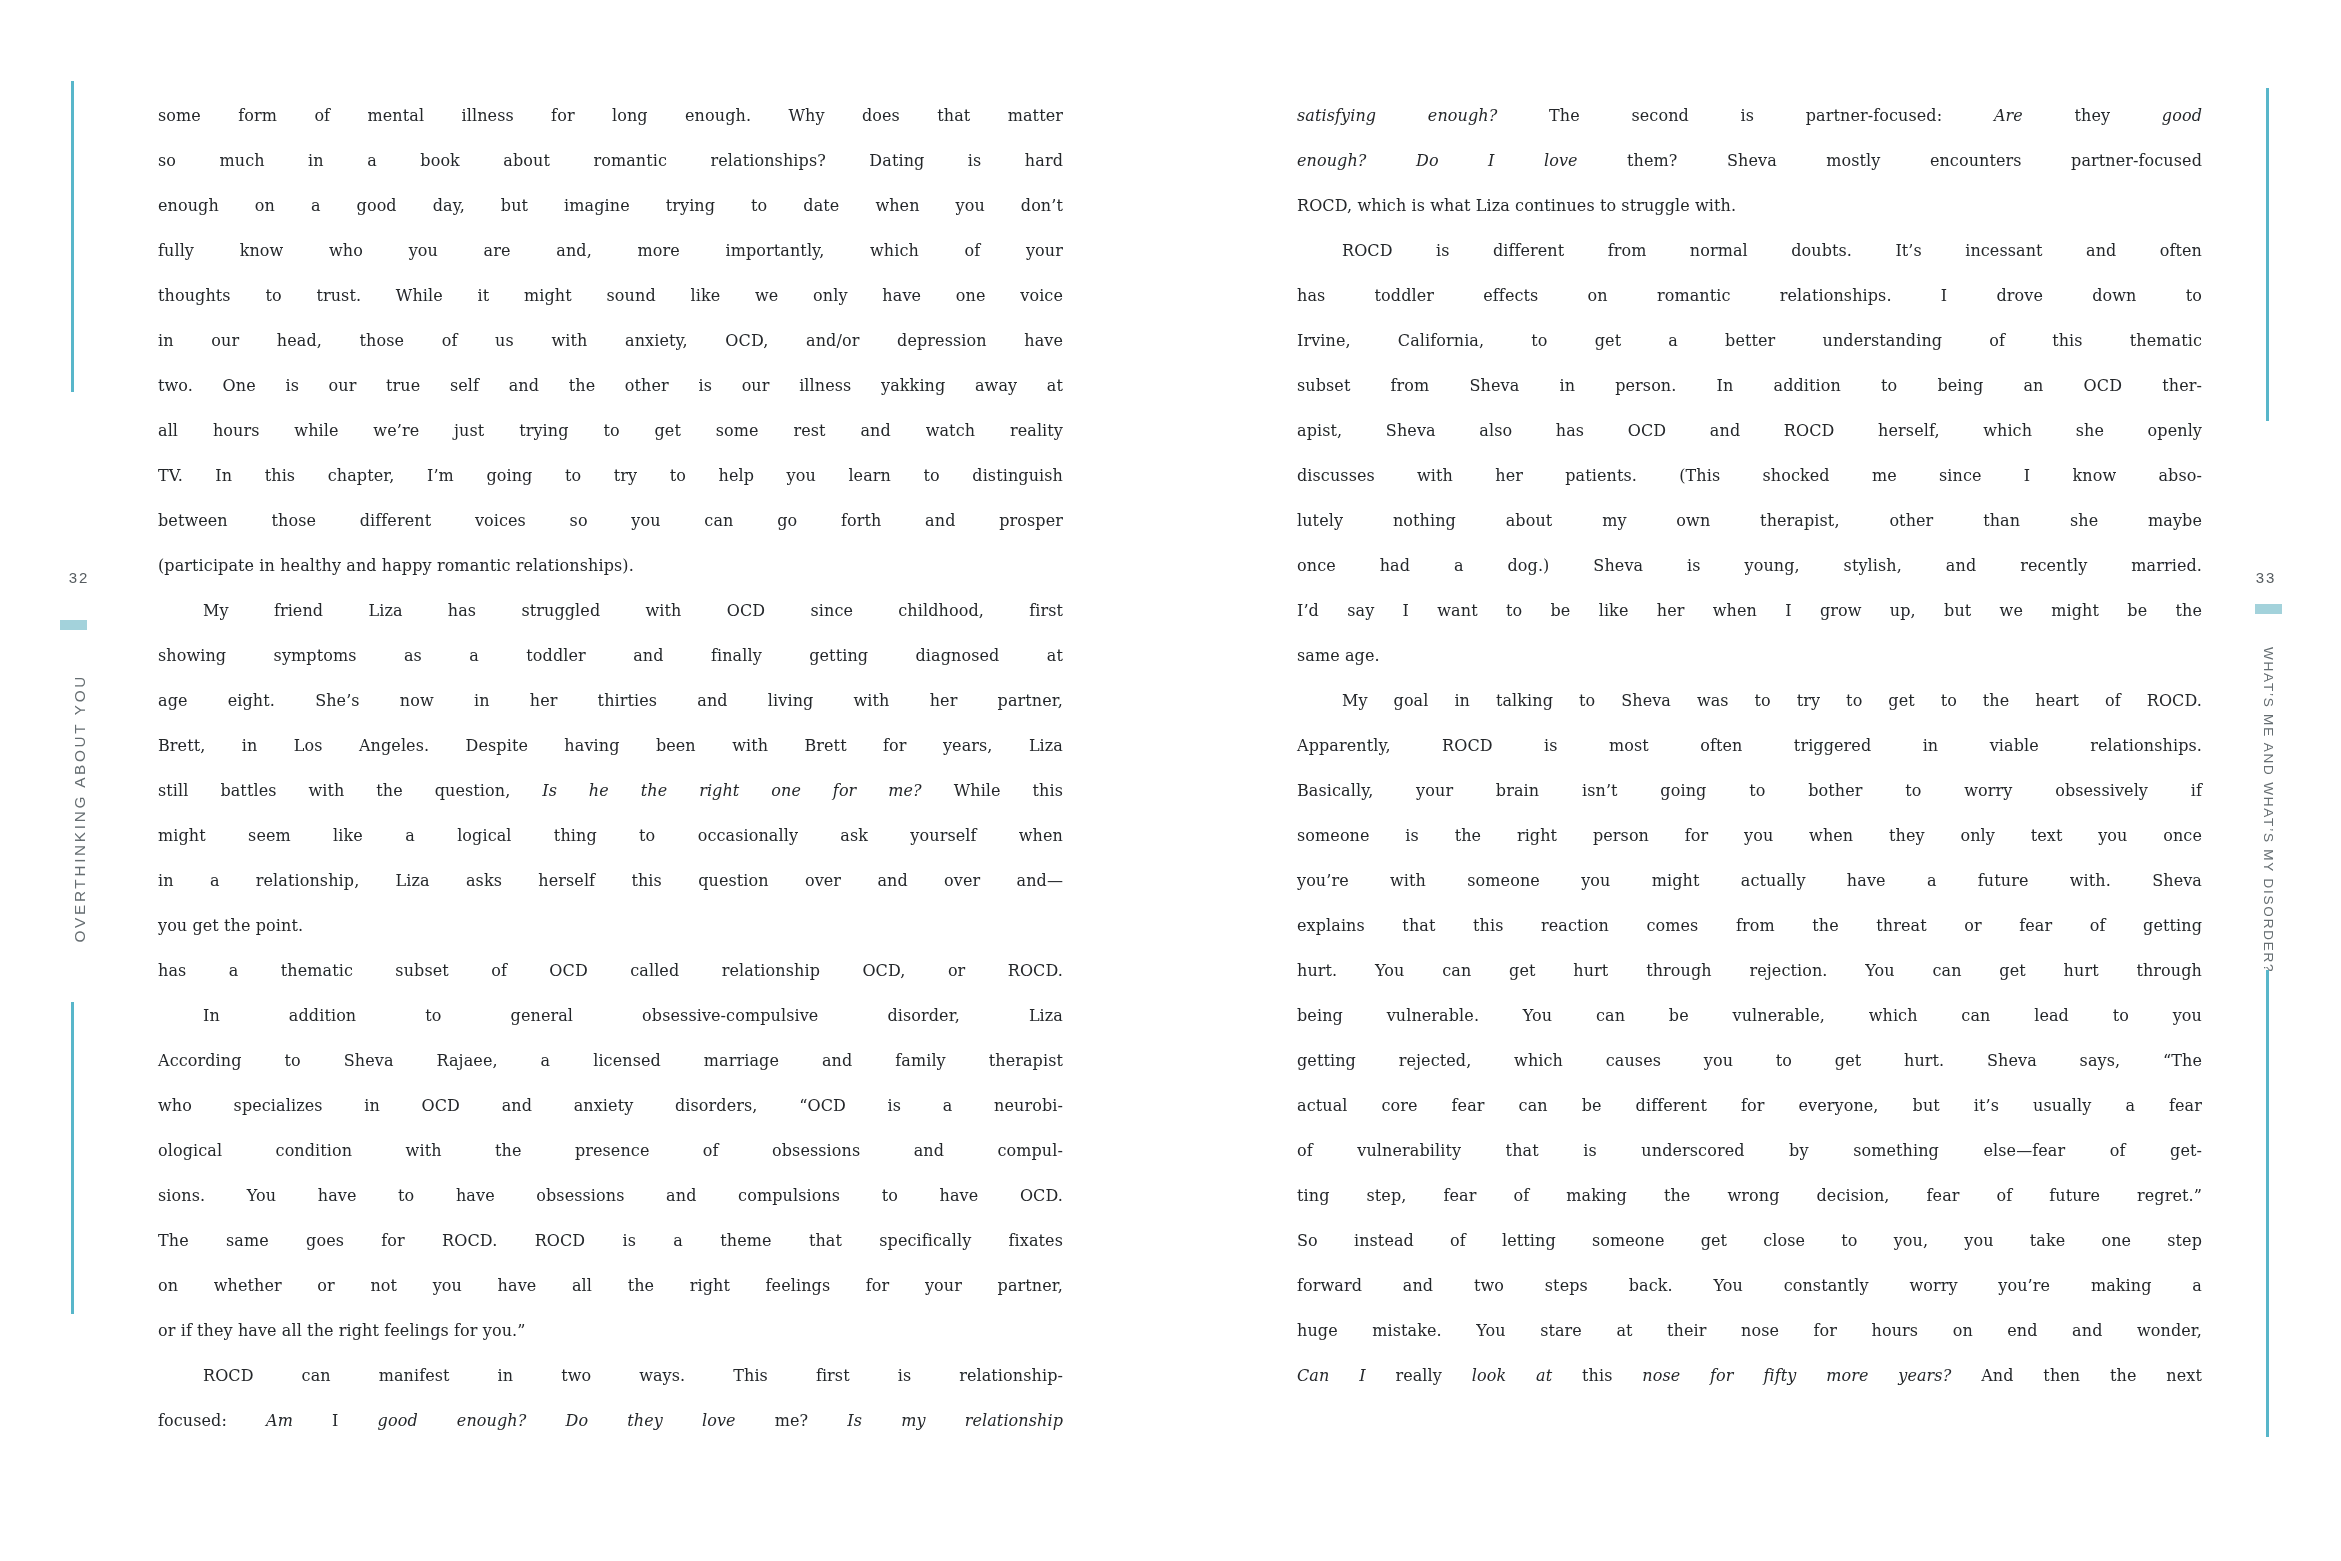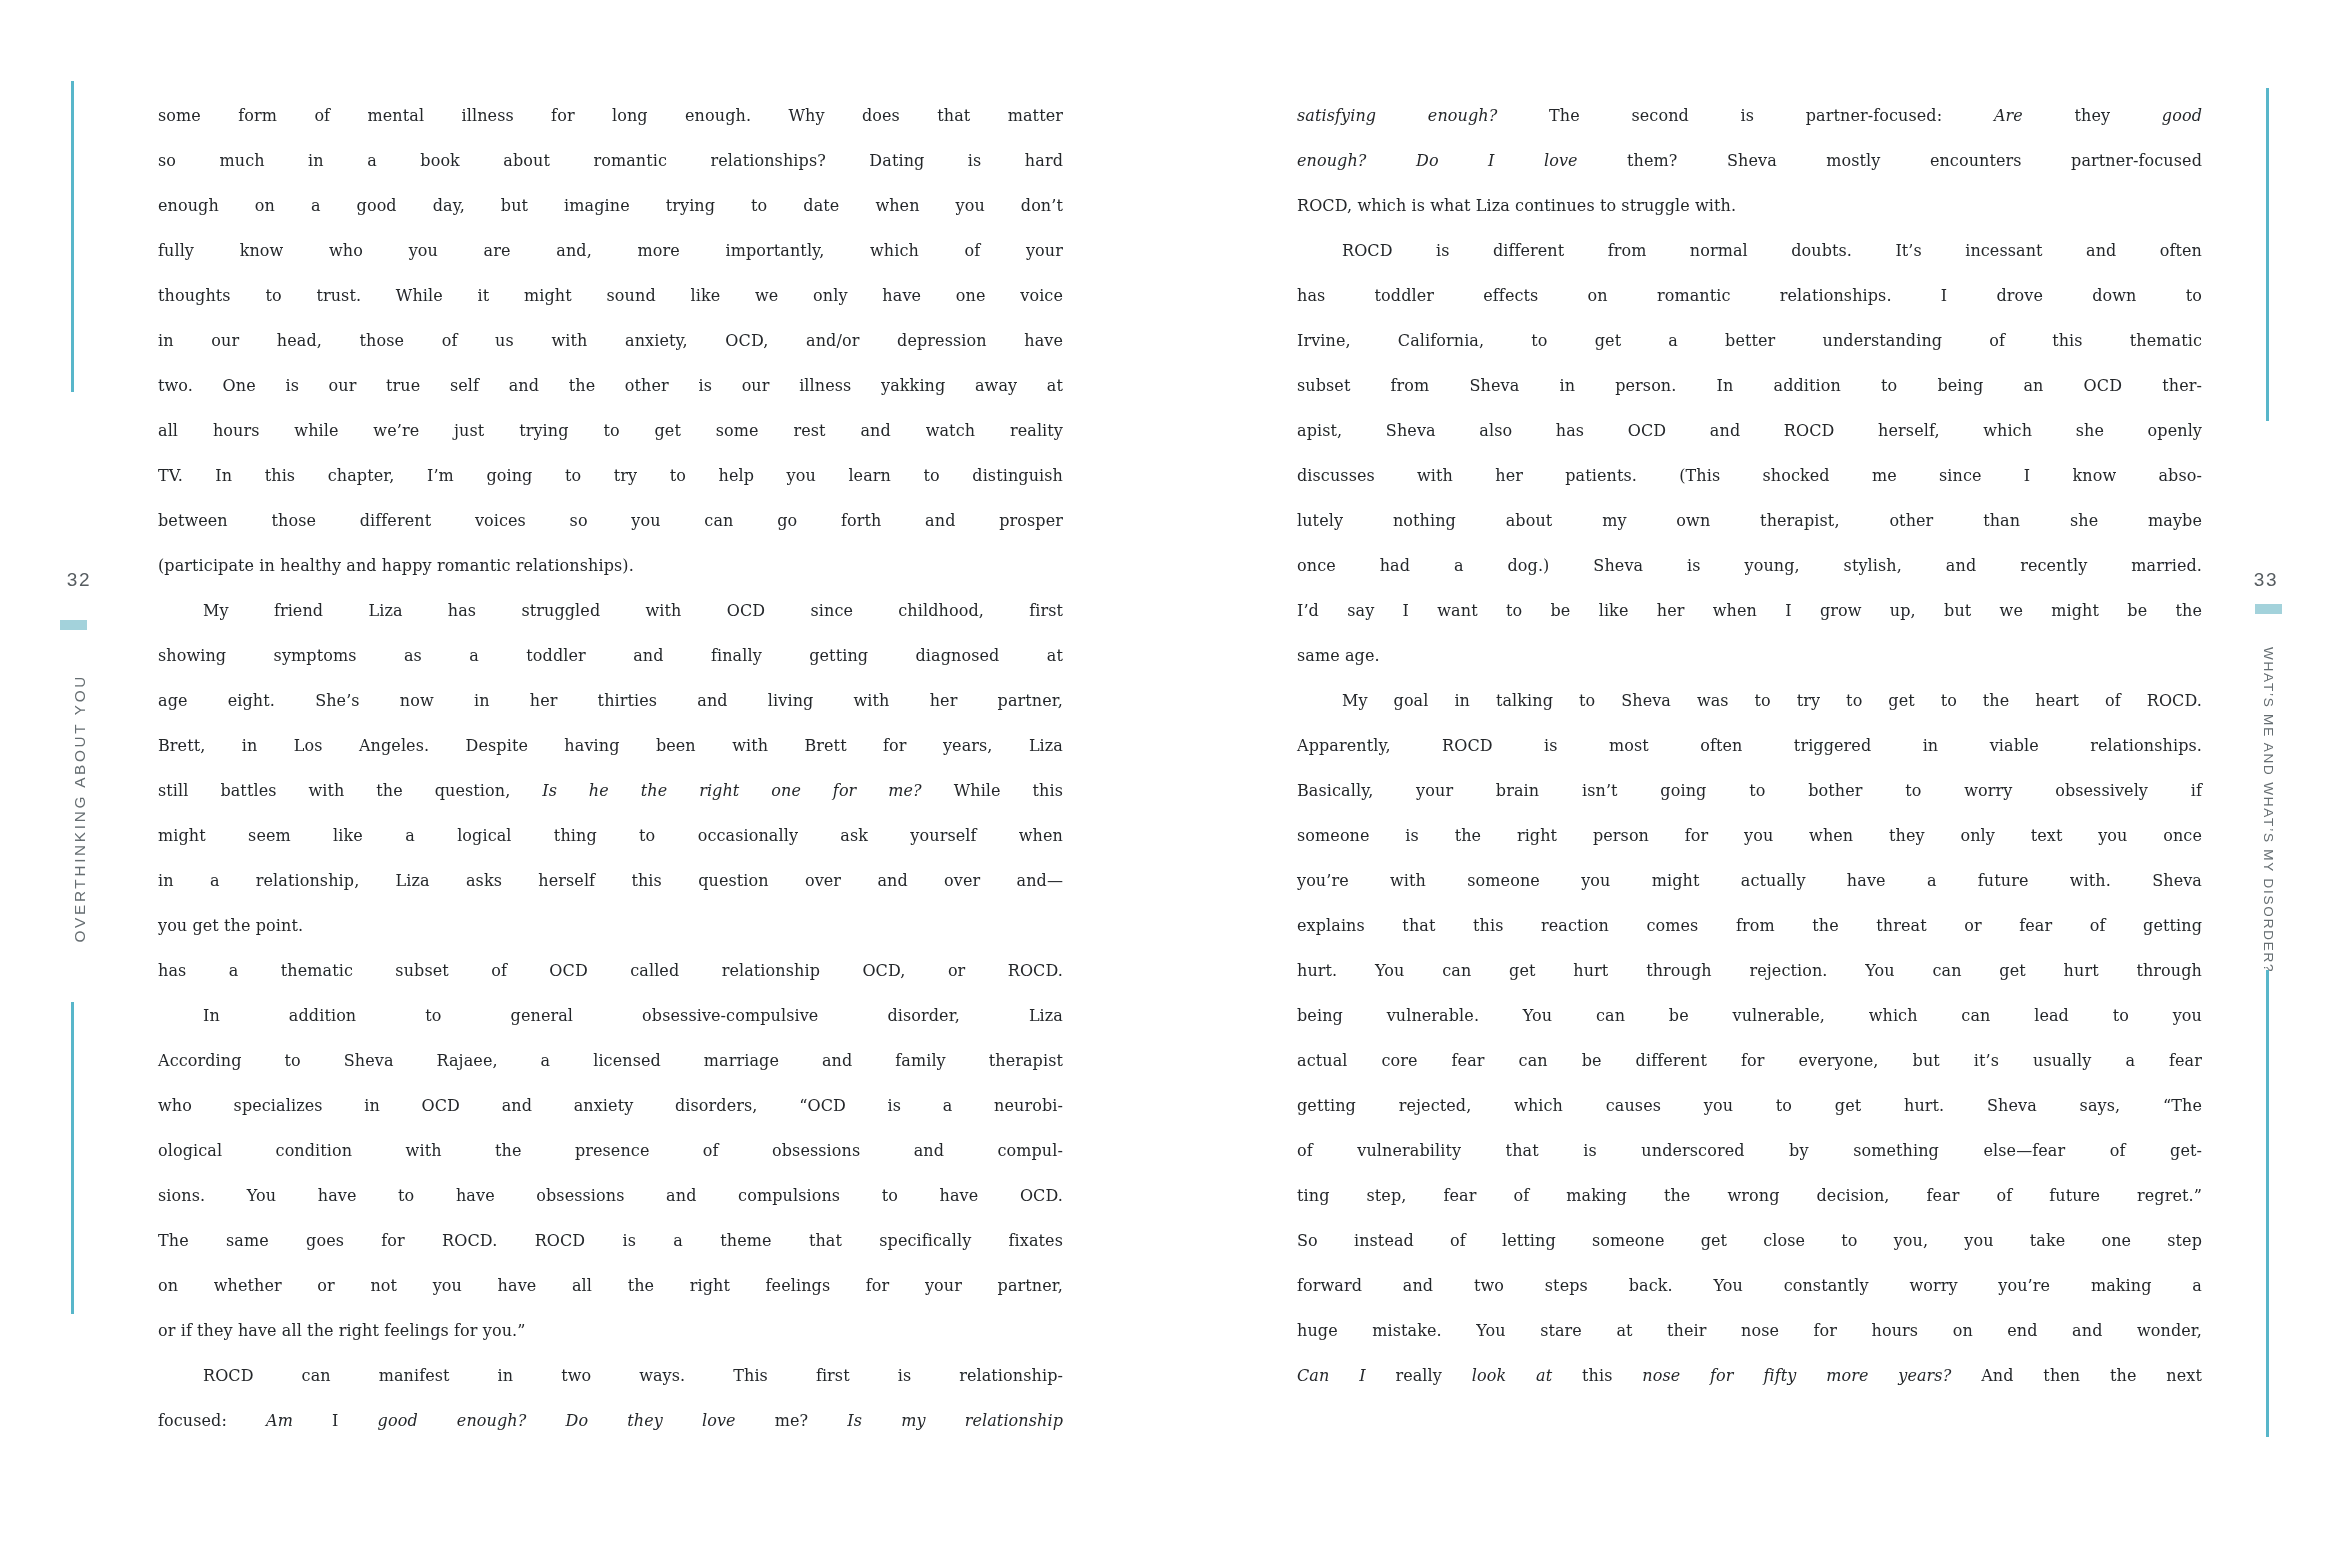--- a/index.html
+++ b/index.html
@@ -34,21 +34,21 @@
   }
   .vl-top-left{left:71px;top:81px;height:311px;}
   .vl-bottom-left{left:71px;top:1002px;height:312px;}
   .vl-top-right{left:2266px;top:88px;height:333px;}
   .vl-bottom-right{left:2266px;top:970px;height:467px;}
   .pagenum{
     position:absolute;
     width:54px;
     text-align:center;
     font-family:"Liberation Sans", sans-serif;
-    font-size:19px;
+    font-size:15px;
     letter-spacing:1.8px;
     color:#565c60;
   }
   .pn-left{left:52px;top:569px;}
   .pn-right{left:2239px;top:569px;}
   .accent-rect{
     position:absolute;
     width:27px;height:10px;
     background:var(--accent-bar,#a3d2db);
   }
@@ -132,22 +132,22 @@
       <div class="line">I’d say I want to be like her when I grow up, but we might be the</div>
       <div class="line last">same age.</div>
       <div class="line indent">My goal in talking to Sheva was to try to get to the heart of ROCD.</div>
       <div class="line">Apparently, ROCD is most often triggered in viable relationships.</div>
       <div class="line">Basically, your brain isn’t going to bother to worry obsessively if</div>
       <div class="line">someone is the right person for you when they only text you once</div>
       <div class="line">you’re with someone you might actually have a future with. Sheva</div>
       <div class="line">explains that this reaction comes from the threat or fear of getting</div>
       <div class="line">hurt. You can get hurt through rejection. You can get hurt through</div>
       <div class="line">being vulnerable. You can be vulnerable, which can lead to you</div>
+      <div class="line">getting rejected, which causes you to get hurt. Sheva says, “The</div>
       <div class="line">actual core fear can be different for everyone, but it’s usually a fear</div>
-      <div class="line">getting rejected, which causes you to get hurt. Sheva says, “The</div>
       <div class="line">of vulnerability that is underscored by something else—fear of get-</div>
       <div class="line">ting step, fear of making the wrong decision, fear of future regret.”</div>
       <div class="line">So instead of letting someone get close to you, you take one step</div>
       <div class="line">forward and two steps back. You constantly worry you’re making a</div>
       <div class="line">huge mistake. You stare at their nose for hours on end and wonder,</div>
       <div class="line"><i>Can I</i> really <i>look at</i> this <i>nose for fifty more years?</i> And then the next</div>
     </main>
 
   <div class="vline vl-top-right"></div>
   <div class="pagenum pn-right">33</div>

